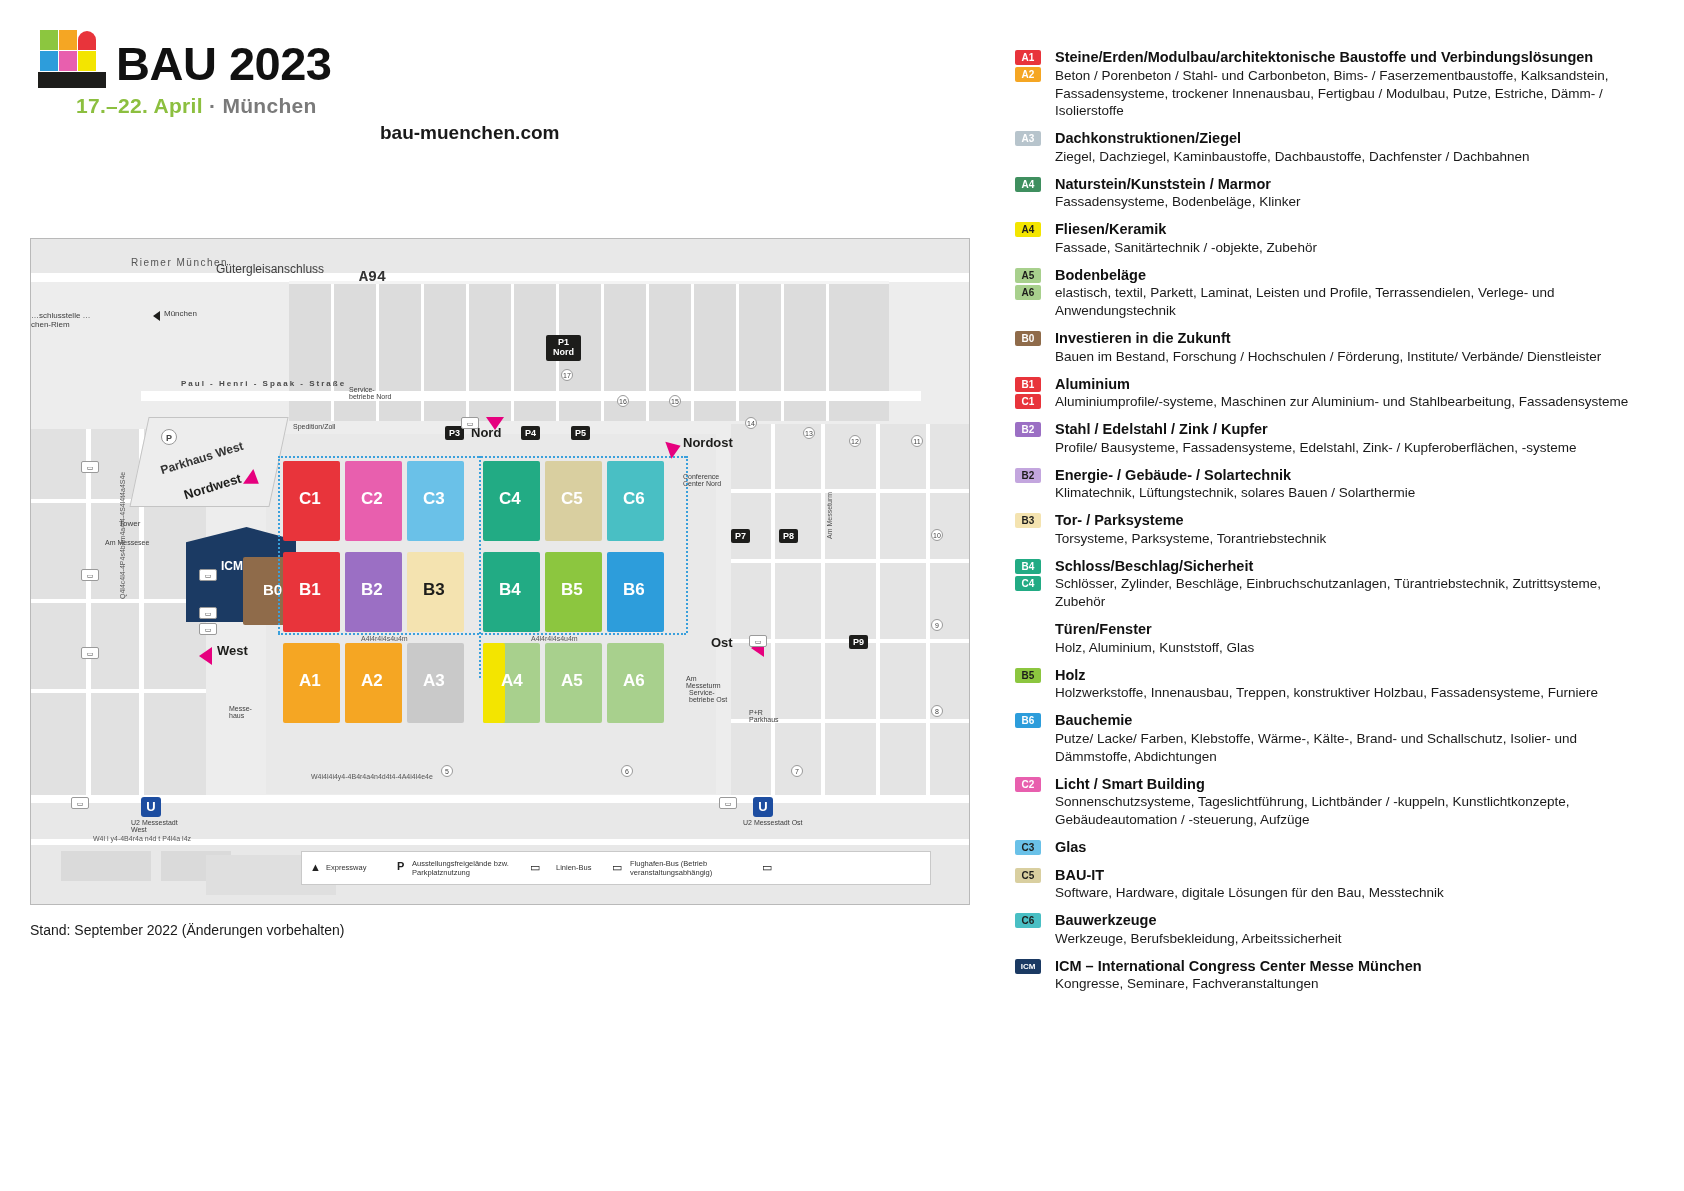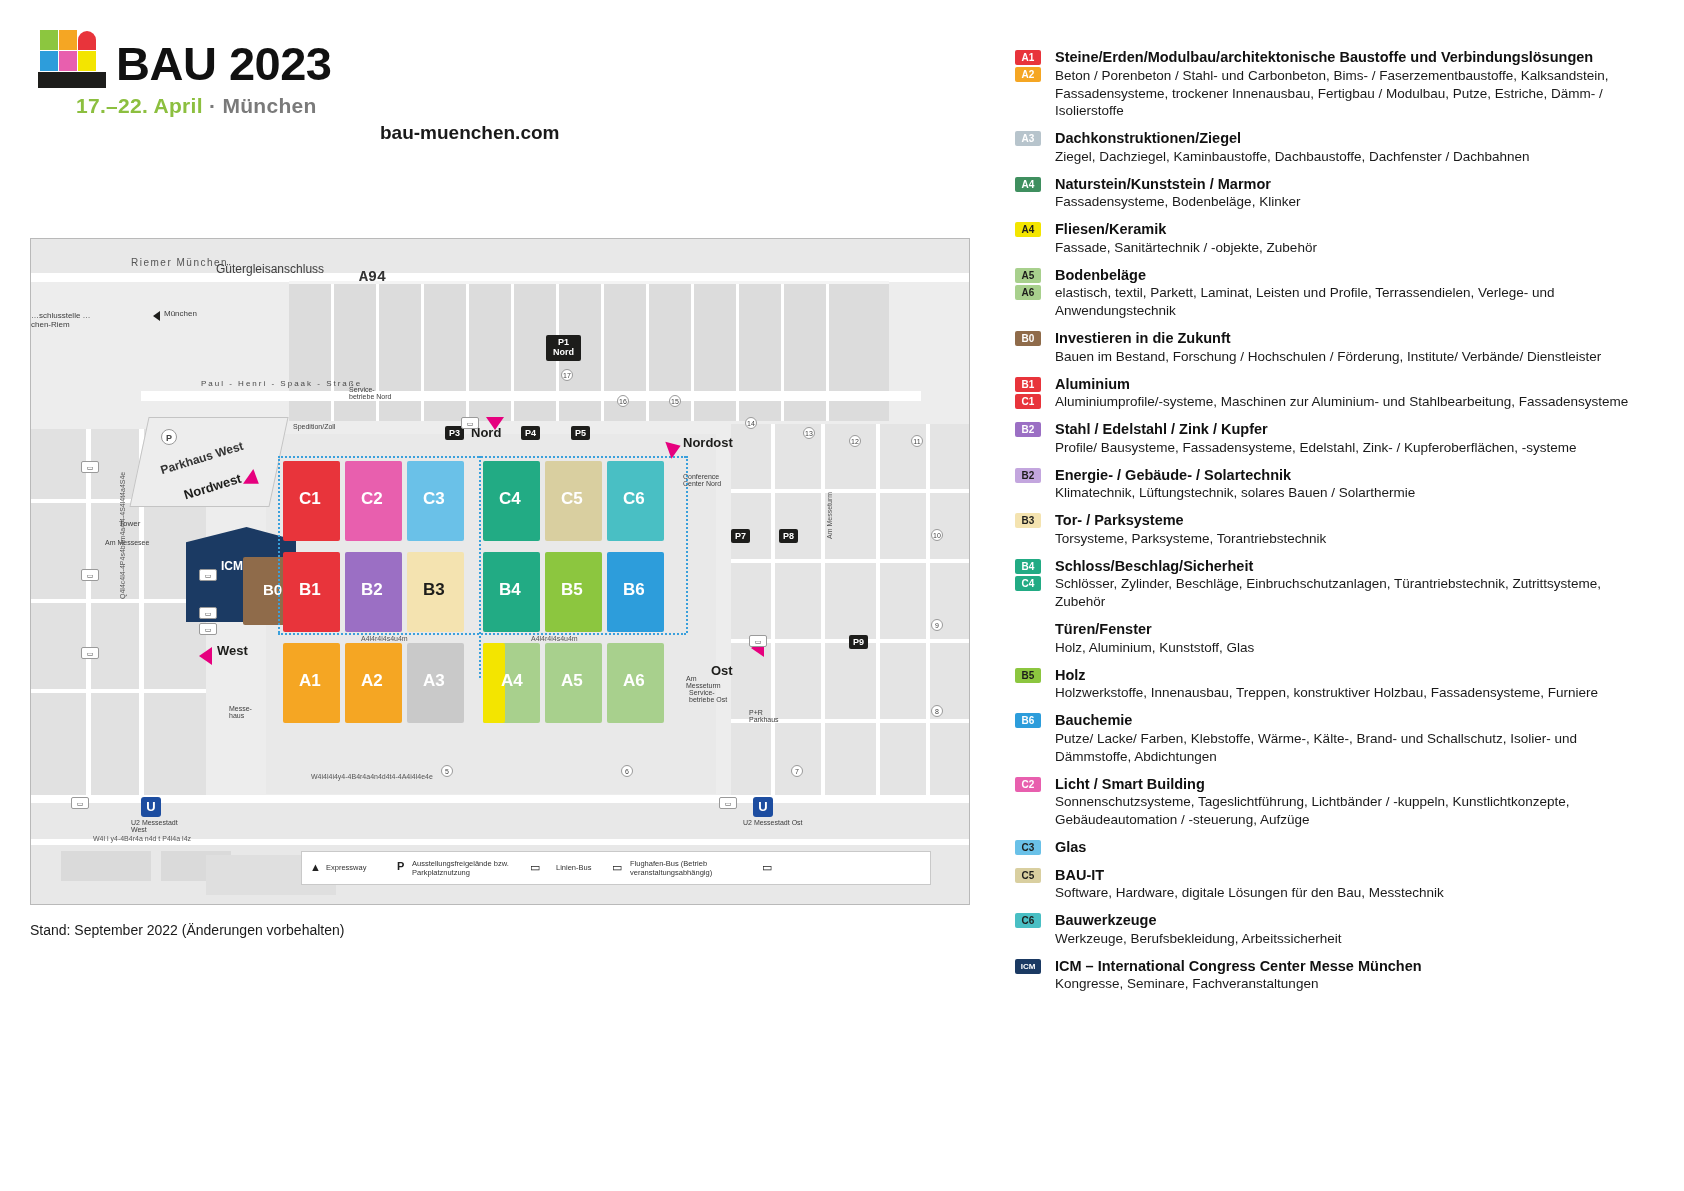--- a/index.html
+++ b/index.html
@@ -117,21 +117,21 @@
     <div class="street" style="left:700px;top:480px;width:240px;height:4px;"></div>
 
     <div class="blockg" style="left:0;top:190px;width:175px;height:415px;background:#e1e1e1;"></div>
     <div class="street" style="left:55px;top:190px;width:5px;height:415px;"></div>
     <div class="street" style="left:108px;top:190px;width:5px;height:415px;"></div>
     <div class="street" style="left:0;top:260px;width:175px;height:4px;"></div>
     <div class="street" style="left:0;top:360px;width:175px;height:4px;"></div>
     <div class="street" style="left:0;top:450px;width:175px;height:4px;"></div>
 
     <div class="street" style="left:110px;top:152px;width:780px;height:10px;"></div>
-    <div class="maptxt" style="left:150px;top:140px;letter-spacing:2px;font-weight:normal;color:#4a4a4a;margin-left:20px;">Paul - Henri - Spaak - Straße</div>
+    <div class="maptxt" style="left:150px;top:140px;letter-spacing:2px;font-weight:bold;color:#4a4a4a;">Paul - Henri - Spaak - Straße</div>
 
     <div class="maptxt" style="left:100px;top:18px;letter-spacing:1.5px;font-size:10px;color:#555;">Riemer München</div>
     <div class="maptxt" style="left:185px;top:23px;font-size:12px;">Gütergleisanschluss</div>
     <div class="maptxt b" style="left:328px;top:30px;font-size:15px;color:#333;font-family:Liberation Mono, monospace;">A94</div>
     <div class="maptxt" style="left:0px;top:72px;font-size:8px;width:70px;white-space:normal;">…schlusstelle …chen-Riem</div>
     <div class="maptxt" style="left:133px;top:70px;font-size:8px;">München</div>
     <div class="entry-tri" style="left:122px;top:72px;border-top:5px solid transparent;border-bottom:5px solid transparent;border-right:7px solid #1d1d1b;"></div>
 
     <div class="blockg" style="left:0;top:560px;width:940px;height:107px;background:#e8e8e8;"></div>
     <div class="street" style="left:0;top:556px;width:940px;height:8px;"></div>
@@ -236,21 +236,21 @@
     <div class="entry-tri" style="left:455px;top:178px;border-left:9px solid transparent;border-right:9px solid transparent;border-top:13px solid #e6007e;"></div>
     <div class="entry-label" style="position:absolute;left:440px;top:186px;">Nord</div>
 
     <div class="entry-tri" style="left:637px;top:200px;border-top:9px solid transparent;border-bottom:9px solid transparent;border-left:13px solid #e6007e;transform:rotate(-20deg);"></div>
     <div class="entry-label" style="position:absolute;left:652px;top:196px;">Nordost</div>
 
     <div class="entry-tri" style="left:168px;top:408px;border-top:9px solid transparent;border-bottom:9px solid transparent;border-right:13px solid #e6007e;"></div>
     <div class="entry-label" style="position:absolute;left:186px;top:404px;">West</div>
 
     <div class="entry-tri" style="left:720px;top:400px;border-top:9px solid transparent;border-bottom:9px solid transparent;border-right:13px solid #e6007e;"></div>
-    <div class="entry-label" style="position:absolute;left:680px;top:396px;margin-top:28px;">Ost</div>
+    <div class="entry-label" style="position:absolute;left:680px;top:396px;">Ost</div>
 
     <div class="ubahn" style="left:110px;top:558px;">U</div>
     <div class="maptxt" style="left:100px;top:580px;font-size:7px;width:62px;white-space:normal;">U2 Messestadt West</div>
     <div class="ubahn" style="left:722px;top:558px;">U</div>
     <div class="maptxt" style="left:712px;top:580px;font-size:7px;width:62px;white-space:normal;">U2 Messestadt Ost</div>
 
     <div class="circ" style="left:530px;top:130px;width:12px;height:12px;line-height:12px;">17</div>
     <div class="circ" style="left:586px;top:156px;width:12px;height:12px;line-height:12px;">16</div>
     <div class="circ" style="left:638px;top:156px;width:12px;height:12px;line-height:12px;">15</div>
     <div class="circ" style="left:714px;top:178px;width:12px;height:12px;line-height:12px;">14</div>

